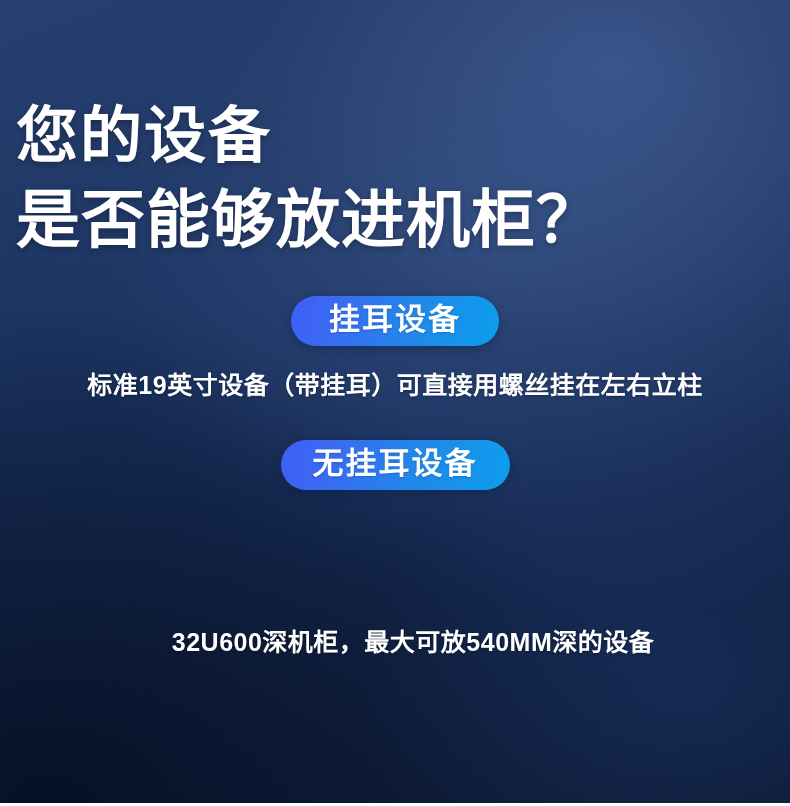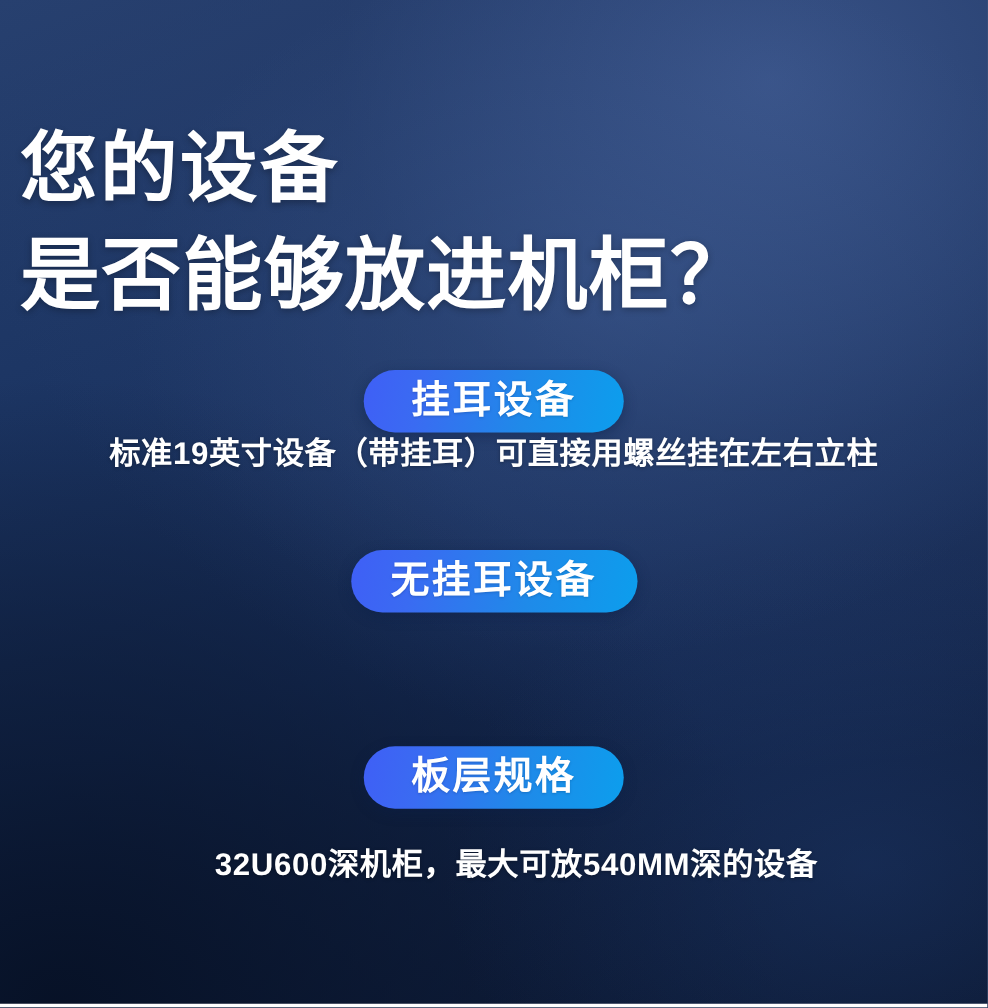--- a/index.html
+++ b/index.html
@@ -92,20 +92,21 @@
     font-size: 31px;
     font-weight: bold;
     line-height: 32px;
     letter-spacing: 2px;
     white-space: nowrap;
     box-shadow: 0 3px 10px rgba(10,30,70,0.45);
     text-shadow: 0 1px 2px rgba(0,40,90,0.25);
   }
 
   .caption {
+    margin-top: 22px;
     color: #ffffff;
     font-size: 25px;
     font-weight: bold;
     line-height: 34px;
     letter-spacing: 0.5px;
     white-space: nowrap;
     text-shadow: 0 1px 3px rgba(0,0,0,0.3);
   }
   .caption-2 { margin-top: 26px; }
   .caption-3 { margin-top: 28px; padding-left: 36px; }
@@ -135,19 +136,18 @@
     <div class="section section-1">
       <div class="badge">挂耳设备</div>
       <div class="caption">标准19英寸设备（带挂耳）可直接用螺丝挂在左右立柱</div>
     </div>
 
     <div class="section section-2">
       <div class="badge">无挂耳设备</div>
     </div>
 
     <div class="section section-3">
-      <div class="badge">板层规格</div>
       <div class="caption caption-3">32U600深机柜，最大可放540MM深的设备</div>
     </div>
 
   </div>
   <div class="bottom-edge"></div>
 </div>
 
 </body></html>

